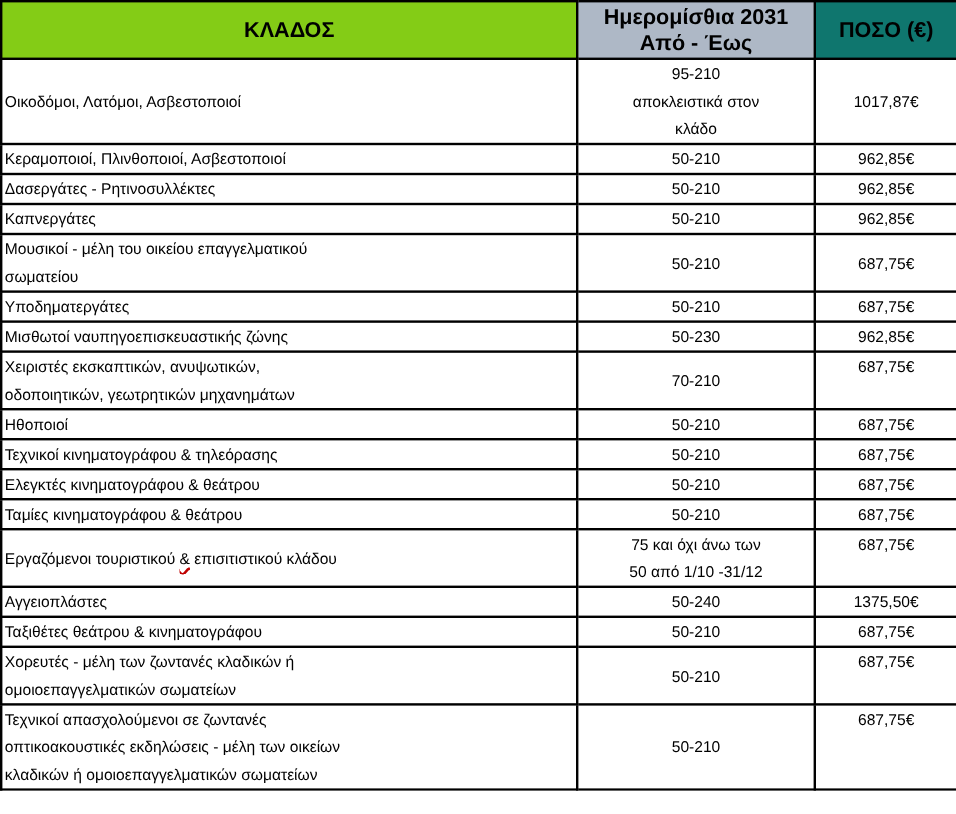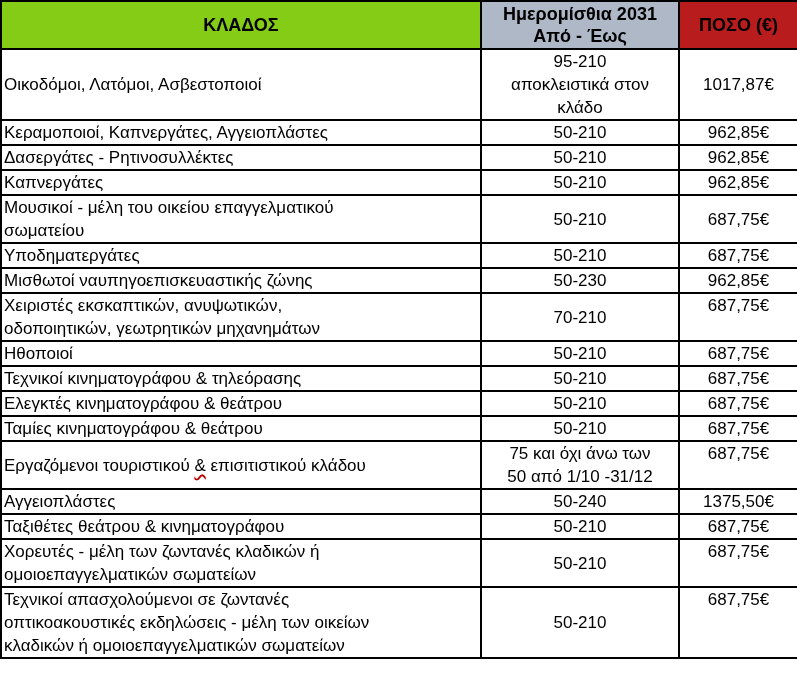--- a/index.html
+++ b/index.html
@@ -19,21 +19,21 @@
   table.wage-table th {
     font-size: 18px;
     line-height: 22px;
     font-weight: bold;
     text-align: center;
     vertical-align: middle;
     white-space: pre-line;
     padding: 1px 2px;
   }
   table.wage-table td {
-    font-size: 17px;
+    font-size: 13px;
     line-height: 23px;
     padding: 0 2px;
   }
   td.sector-cell {
     text-align: left;
     padding: 0 6px 0 8px;
     white-space: pre-line;
     vertical-align: middle;
   }
   td.days-cell {
@@ -63,33 +63,33 @@
     <colgroup>
       <col style="width:480px">
       <col style="width:198px">
       <col style="width:119px">
     </colgroup>
     <thead>
       <tr>
         <th style="background: #84cc16;">ΚΛΑΔΟΣ</th>
         <th style="background: rgb(174, 184, 198);">Ημερομίσθια 2031
 Από - Έως</th>
-        <th style="background: #b91c1c; margin-top: 35px;">ΠΟΣΟ (€)</th>
+        <th style="background: #0f766e; margin-top: 35px;">ΠΟΣΟ (€)</th>
       </tr>
     </thead>
     <tbody>
         <tr>
           <td class="sector-cell">Οικοδόμοι, Λατόμοι, Ασβεστοποιοί</td>
           <td class="days-cell">95-210
 αποκλειστικά στον
 κλάδο</td>
           <td class="amount-cell">1017,87€</td>
         </tr>
         <tr>
-          <td class="sector-cell">Κεραμοποιοί, Καπνεργάτες, Αγγειοπλάστες</td>
+          <td class="sector-cell">Κεραμοποιοί, Πλινθοποιοί, Ασβεστοποιοί</td>
           <td class="days-cell">50-210</td>
           <td class="amount-cell">962,85€</td>
         </tr>
         <tr>
           <td class="sector-cell">Δασεργάτες - Ρητινοσυλλέκτες</td>
           <td class="days-cell">50-210</td>
           <td class="amount-cell">962,85€</td>
         </tr>
         <tr>
           <td class="sector-cell">Καπνεργάτες</td>

